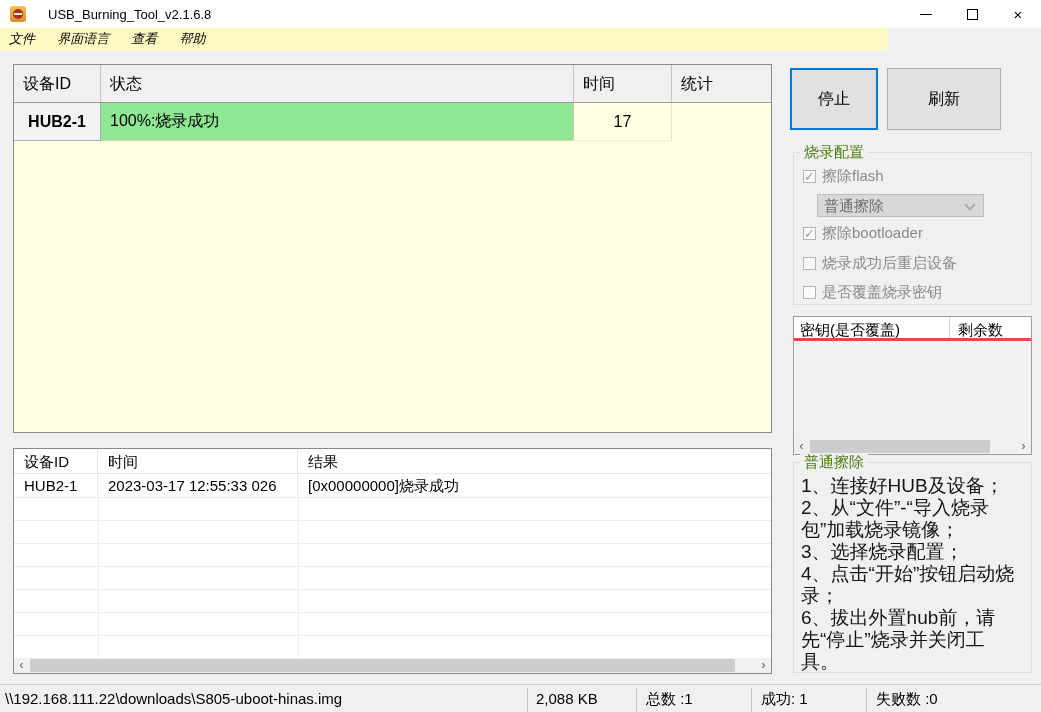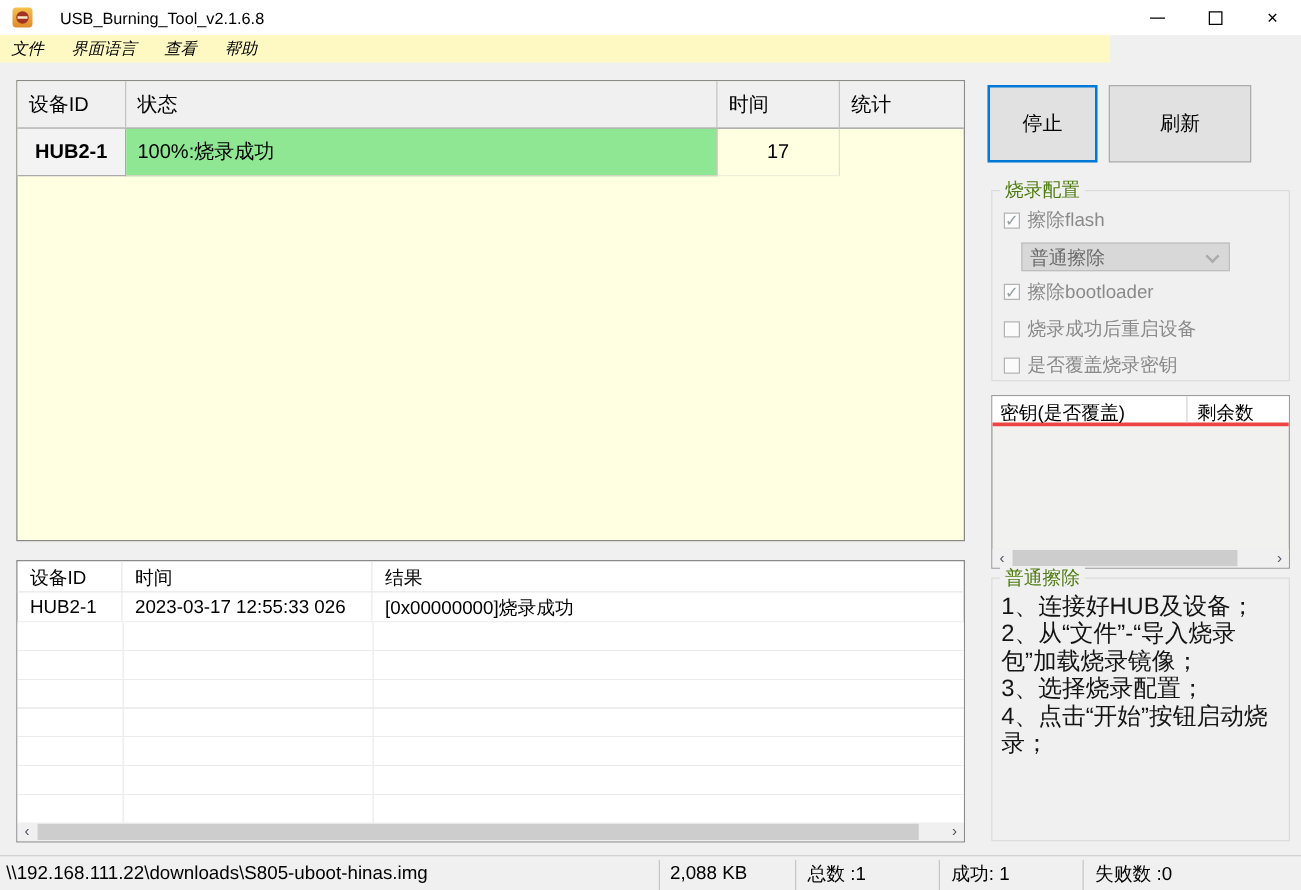--- a/index.html
+++ b/index.html
@@ -177,20 +177,21 @@
   </div>
 </div>
 
 <div class="group grp-help">
   <span class="group-title">普通擦除</span>
   <div class="instructions">
     <div>1、连接好HUB及设备；</div>
     <div>2、从“文件”-“导入烧录包”加载烧录镜像；</div>
     <div>3、选择烧录配置；</div>
     <div>4、点击“开始”按钮启动烧录；</div>
+    <div>6、拔出外置hub前，请先“停止”烧录并关闭工具。</div>
   </div>
 </div>
 
 <div class="log-grid">
   <div class="lg-header">
     <div class="lg-c1">设备ID</div>
     <div class="lg-c2">时间</div>
     <div class="lg-c3">结果</div>
   </div>
   <div class="lg-row">

